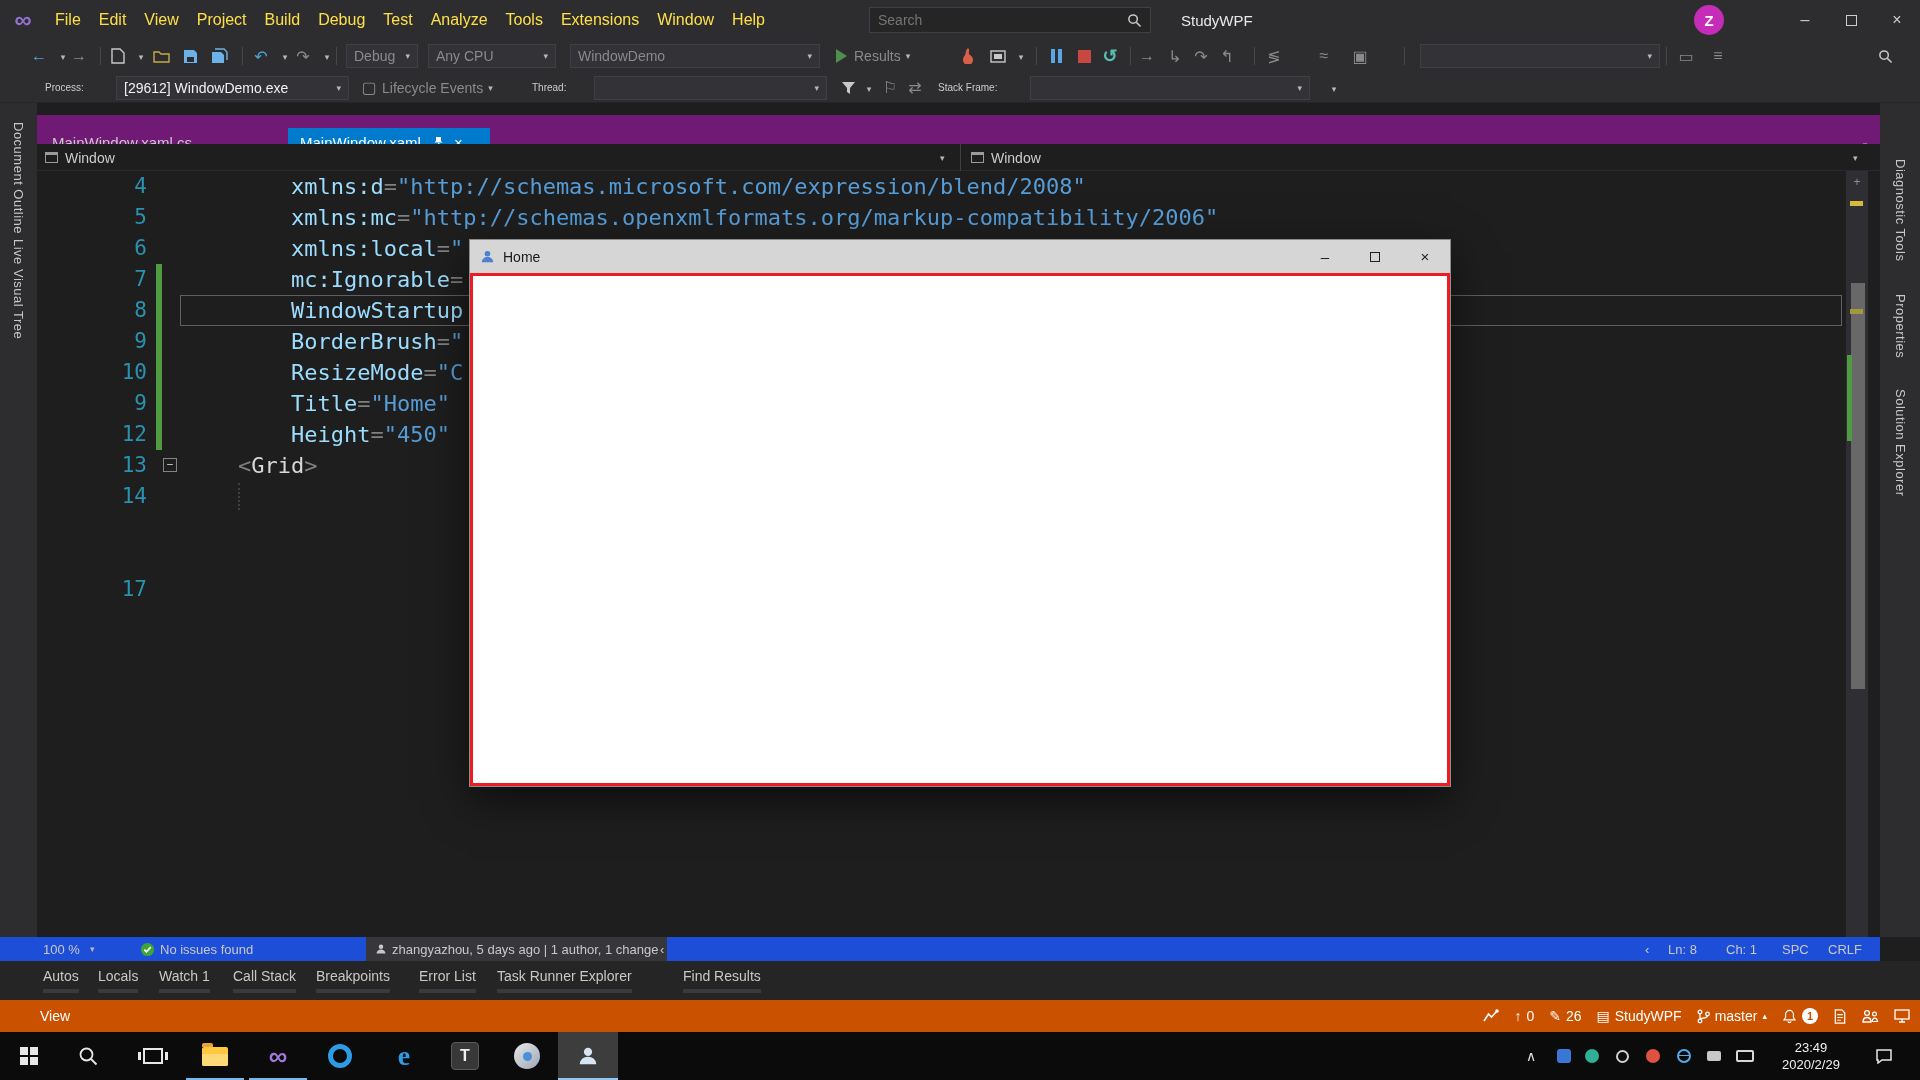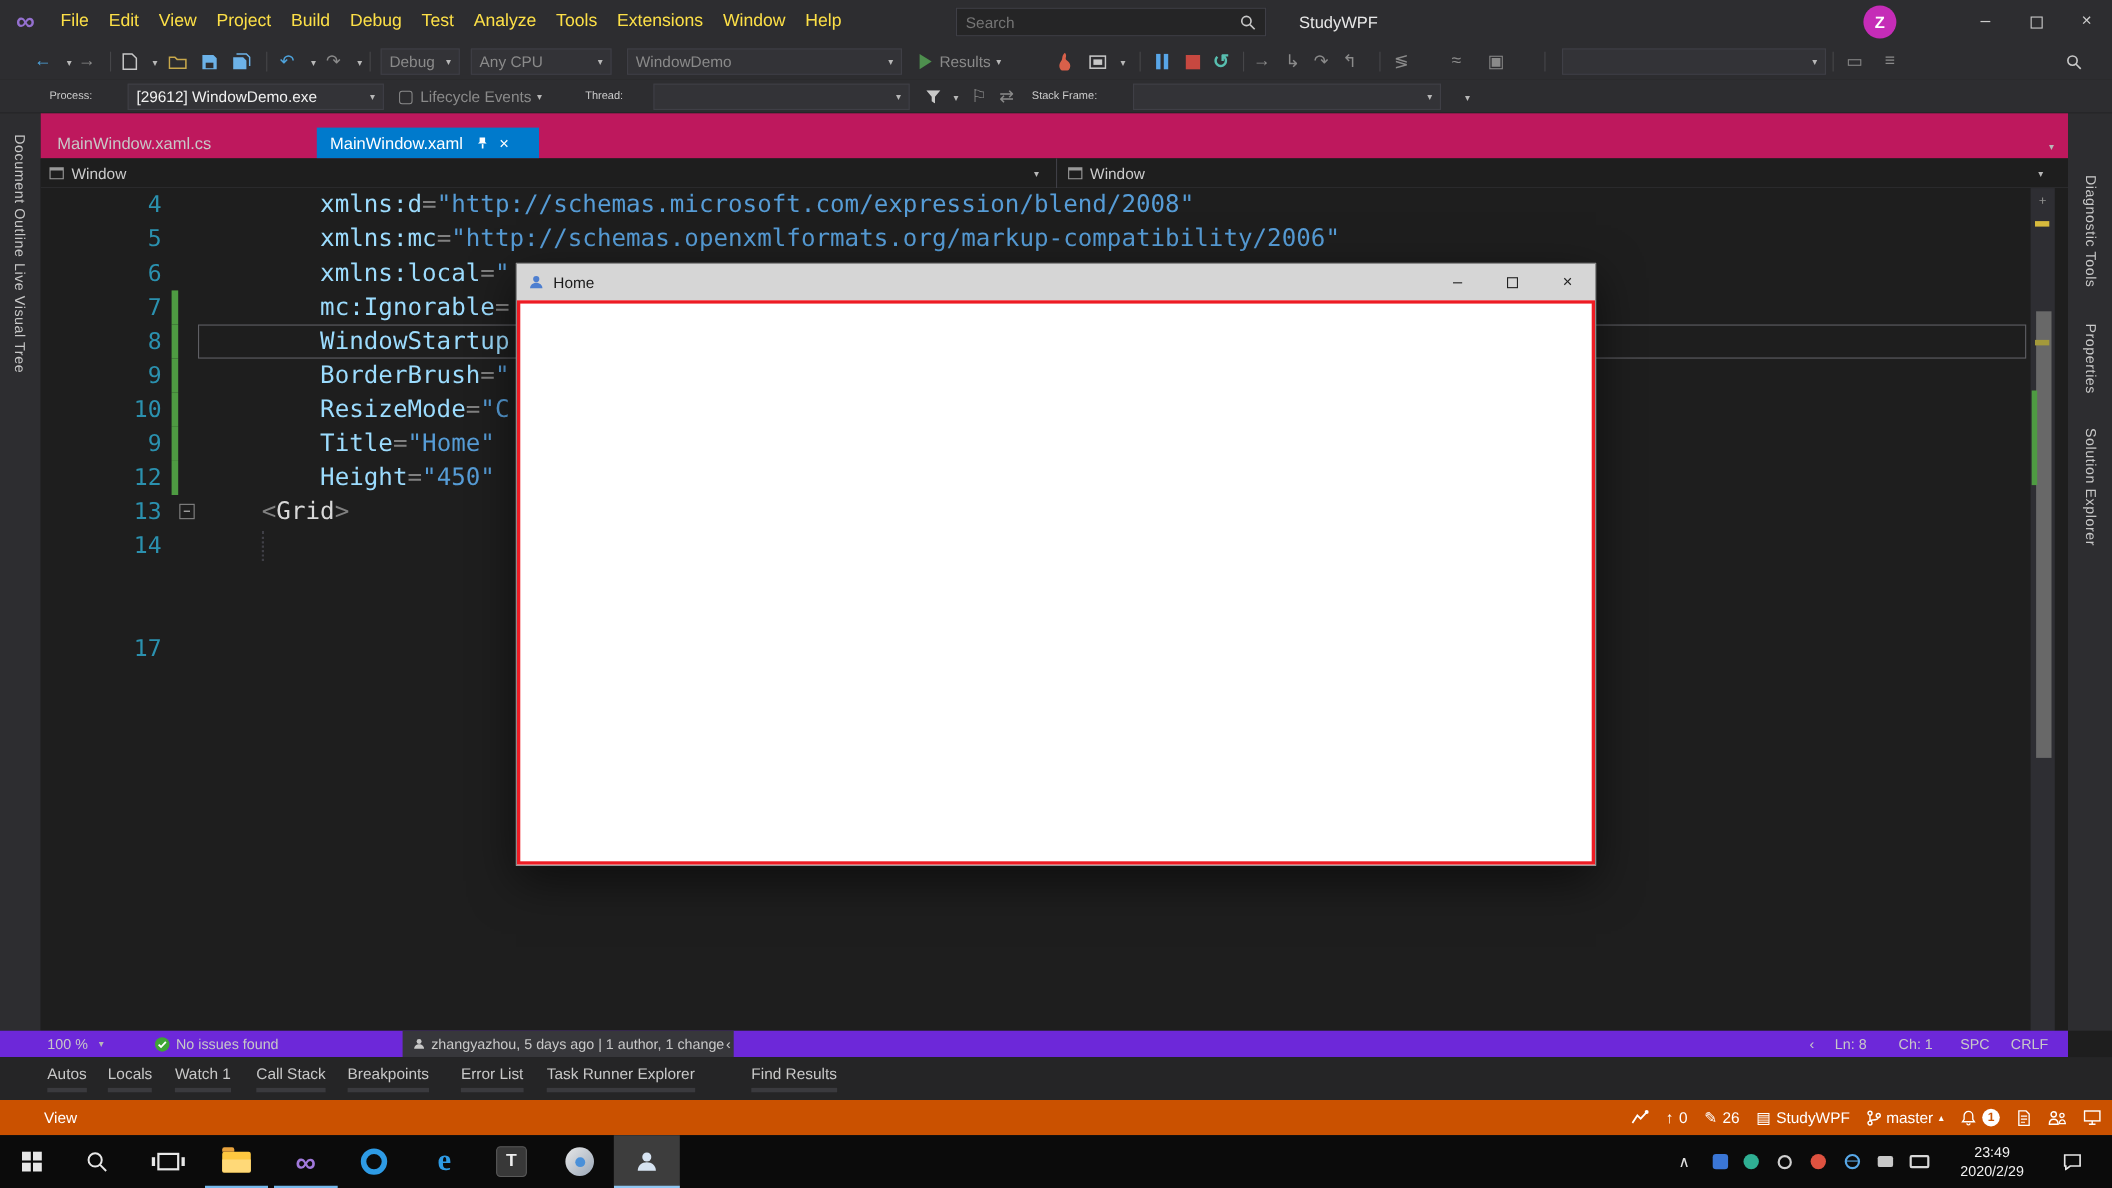--- a/index.html
+++ b/index.html
@@ -35,21 +35,21 @@
   .pbars{display:flex;gap:3px}
   .pbars i{display:block;width:4px;height:14px;background:#58A6E8}
   .stopsq{width:13px;height:13px;background:#C74840}
 
   
   #leftstrip{position:absolute;left:0;top:103px;width:37px;height:834px;background:#2D2D30}
   #rightstrip{position:absolute;right:0;top:103px;width:40px;height:834px;background:#2D2D30}
   .vlab{position:absolute;writing-mode:vertical-rl;font-size:13px;color:#C8C8C8;letter-spacing:.5px}
 
   
-  #tabstrip{position:absolute;left:37px;top:103px;width:1843px;height:41px;background:#be185d}
+  #tabstrip{position:absolute;left:37px;top:115px;width:1843px;height:41px;background:#701a75}
   .tab{position:absolute;bottom:0;height:28px;display:flex;align-items:center;padding:0 12px;font-size:15px}
   #tab1{left:3px;width:208px;color:#C8C8C8}
   #tab2{left:251px;width:202px;background:#007ACC;color:#fff}
   #tab2 .tclose{margin-left:10px;font-size:15px}
   #tab2 svg{margin-left:12px}
 
   
   #nav{position:absolute;left:37px;top:144px;width:1843px;height:27px;background:#1E1E1E;border-bottom:1px solid #2A2A2C}
   .navscope{position:absolute;top:0;height:27px;display:flex;align-items:center;gap:7px;color:#CCCCCC;font-size:14px}
   .winglyph{width:13px;height:11px;border:1px solid #9A9A9A;border-top:3px solid #9A9A9A}
@@ -82,21 +82,21 @@
   
   #appwin{position:absolute;left:469px;top:239px;width:982px;height:548px;z-index:60;background:#fff;border:1px solid #8C8C8C;box-shadow:0 14px 40px rgba(0,0,0,.55)}
   #awtitle{position:absolute;left:0;top:0;right:0;height:33px;background:#D6D6D6;display:flex;align-items:center;padding-left:10px;color:#1A1A1A;font-size:14px}
   #awtitle .t{margin-left:8px}
   #awbtns{position:absolute;right:0;top:0;height:33px;display:flex}
   .awbtn{width:50px;height:33px;display:flex;align-items:center;justify-content:center;color:#222;font-size:15px}
   .awmax{width:10px;height:10px;border:1px solid #222}
   #awclient{position:absolute;left:0;top:33px;right:0;bottom:0;background:#fff;border:3px solid #ED1C24}
 
   
-  #estat{position:absolute;left:0;top:937px;width:1880px;height:24px;background:#6d28d9;font-size:13px;color:#C8C8C8}
+  #estat{position:absolute;left:0;top:937px;width:1880px;height:24px;background:#1d4ed8;font-size:13px;color:#C8C8C8}
   #estat .it{position:absolute;top:0;height:24px;display:flex;align-items:center;gap:5px}
   #codelens{background:#37373B;padding:0 9px}
 
   
   #ptabs{position:absolute;left:0;top:961px;width:1920px;height:39px;background:#252526}
   .ptab{position:absolute;top:7px;font-size:14px;color:#C8C8C8}
   .ptab::after{content:"";position:absolute;left:0;right:0;bottom:-9px;height:4px;background:#3A3A3E}
 
   
   #sbar{position:absolute;left:0;top:1000px;width:1920px;height:32px;background:#CA5100;color:#fff;font-size:14px}

